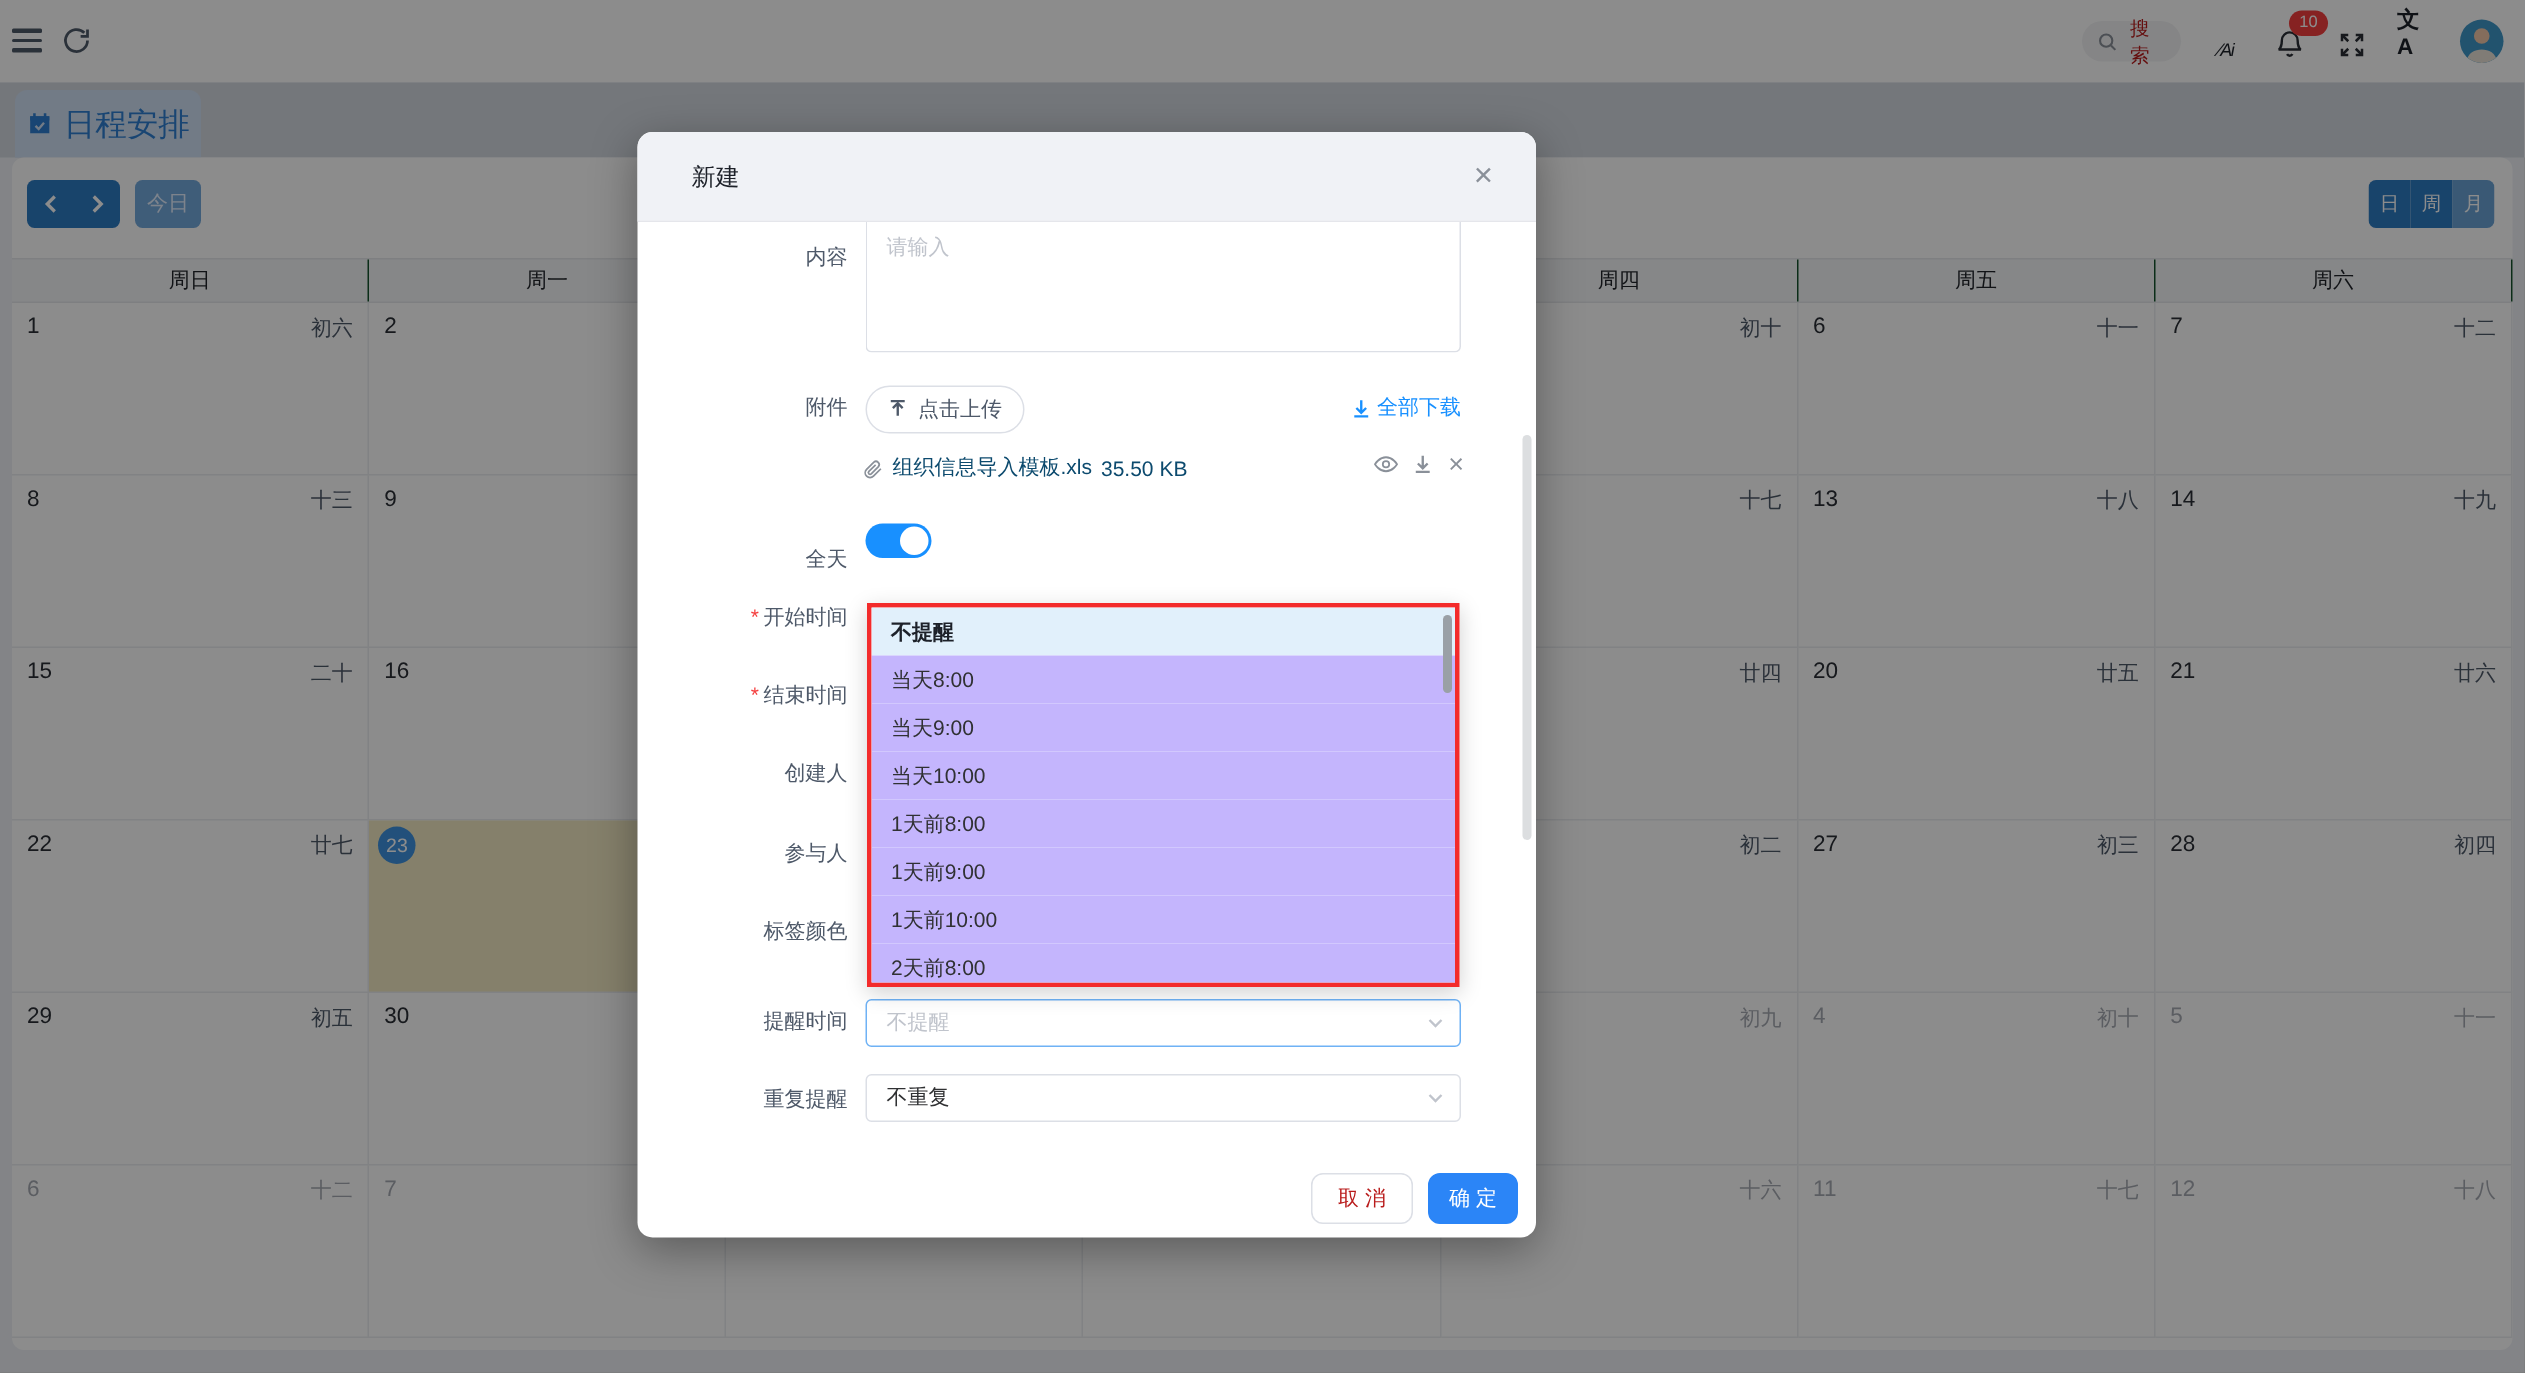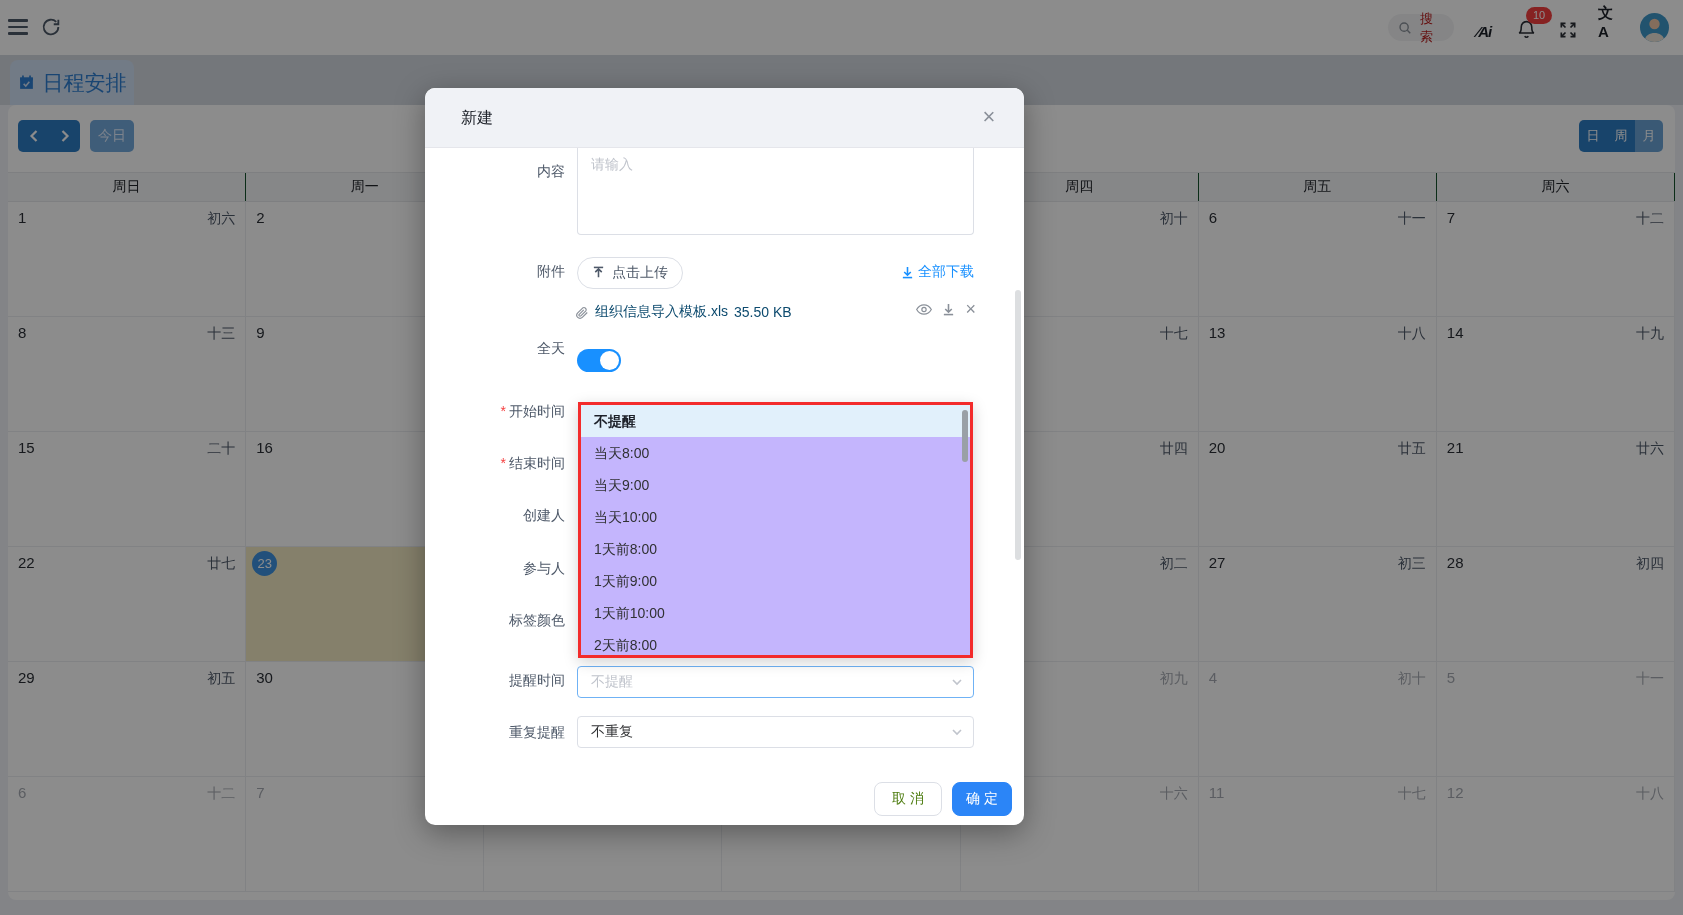--- a/index.html
+++ b/index.html
@@ -9,21 +9,21 @@
 
   
   .topbar { position:absolute; left:0; top:0; width:100%; height:55px; background:#fff; }
   .hamburger { position:absolute; left:8px; top:19px; width:20px; height:16px; cursor:pointer; }
   .hamburger i { display:block; height:2.5px; background:#4e5969; margin-bottom:4px; border-radius:1px; }
   .refresh { position:absolute; left:40px; top:16px; width:22px; height:22px; color:#4e5969; }
   .tb-right { position:absolute; right:14px; top:0; height:55px; display:flex; align-items:center; gap:18px; }
   .search-pill { display:flex; align-items:center; gap:8px; width:66px; height:27px; padding:0 10px;
                  background:#f2f3f5; border-radius:14px; color:#b91c1c; font-size:13px; }
   .tb-icon { position:relative; width:24px; height:24px; display:flex; align-items:flex-end; justify-content:center; color:#2b2f36; }
-  .ai-glyph { font-size:15px; font-style:italic; font-weight:bold; color:#1d2129; letter-spacing:-1px;margin-top:32px; }
+  .ai-glyph { font-size:12px; font-style:italic; font-weight:normal; color:#1d2129; letter-spacing:-1px;margin-top:32px; }
   .badge { position:absolute; top:-9px; left:12px; min-width:26px; height:17px; background:#f53f3f; color:#fff;
            font-size:11px; line-height:17px; text-align:center; border-radius:9px; padding:0 4px; }
   .translate-glyph { font-size:15px; font-weight:bold; color:#1d2129; }
   .avatar { width:29px; height:29px; border-radius:50%; background:#3e97c9; overflow:hidden; position:relative; }
 
   
   .tabstrip { position:absolute; left:0; top:55px; width:100%; height:50px; background:#d4d9e1; }
   .tab { position:absolute; left:10px; top:5px; width:124px; height:45px; background:#cfe0f4; border-radius:8px 8px 0 0;
          display:flex; align-items:center; justify-content:center; gap:8px; color:#2f7fd1; font-size:21px; }
 
@@ -75,21 +75,21 @@
   .file-acts { position:absolute; right:48px; top:214px; display:flex; gap:10px; color:#8a9099; align-items:center; }
   .toggle { position:absolute; left:152px; top:261px; width:44px; height:23px; background:#1890ff; border-radius:12px; }
   .toggle .knob { position:absolute; right:2px; top:2px; width:19px; height:19px; background:#fff; border-radius:50%; }
   .m-select { position:absolute; left:152px; width:397px; height:32px; border:1px solid #dcdfe6; border-radius:4px;
               display:flex; align-items:center; padding:0 30px 0 13px; font-size:14px; background:#fff; }
   .m-select.focus { border-color:#6fb2f5; }
   .m-select .chev { position:absolute; right:10px; top:9px; color:#c0c4cc; }
   .m-scrollthumb { position:absolute; right:3px; top:202px; width:6px; height:270px; background:#dcdee0; border-radius:3px; }
   .m-btn { position:absolute; height:34px; border-radius:8px; font-size:14px; display:flex; align-items:center; justify-content:center;
            letter-spacing:4px; padding-left:4px; }
-  .btn-cancel { left:449px; top:694px; width:68px; background:#fff; border:1px solid #dcdfe6; color:#4d7c0f; }
+  .btn-cancel { left:449px; top:694px; width:68px; background:#fff; border:1px solid #dcdfe6; color:#b91c1c; }
   .btn-ok { left:527px; top:694px; width:60px; background:#2b85f7; border:1px solid #2b85f7; color:#fff; }
 
   
   .dropdown { position:absolute; left:578px; top:402px; width:395px; height:256px; background:#fff; z-index:40;
               border:3px solid #f32b2b; box-shadow:0 4px 14px rgba(0,0,0,.18); overflow:hidden; }
   .opt { height:32px; line-height:32px; padding-left:13px; font-size:14px; color:#303133; background:#c4b5fd; }
   .opt.sel { background:#e1f0fb; font-weight:bold; color:#1d2129; }
   .dd-thumb { position:absolute; right:2px; top:5px; width:6px; height:52px; background:#9aa0a6; border-radius:3px; }
 
   svg { display:block; }
@@ -365,21 +365,21 @@
       </span>
       <span>
         <svg width="13" height="14" viewBox="0 0 14 15" fill="none" stroke="#8a9099" stroke-width="1.7">
           <path d="M7 2v9M3.5 7.5 7 11l3.5-3.5"></path>
             <path d="M2 13.5h10"></path>
         </svg>
       </span>
       <span style="font-size:18px;line-height:14px">×</span>
     </div>
 
-    <div class="m-label" style="top:252px"><span>全天</span></div>
+    <div class="m-label" style="top:276px"><span>全天</span></div>
     <div class="toggle">
         <span class="knob"></span>
       </div>
 
     <div class="m-label" style="top:315px"><span class="req">*</span><span>开始时间</span></div>
     <div class="m-label" style="top:367px"><span class="req">*</span><span>结束时间</span></div>
     <div class="m-label" style="top:419px"><span>创建人</span></div>
     <div class="m-label" style="top:472px"><span>参与人</span></div>
     <div class="m-label" style="top:524px"><span>标签颜色</span></div>
 

